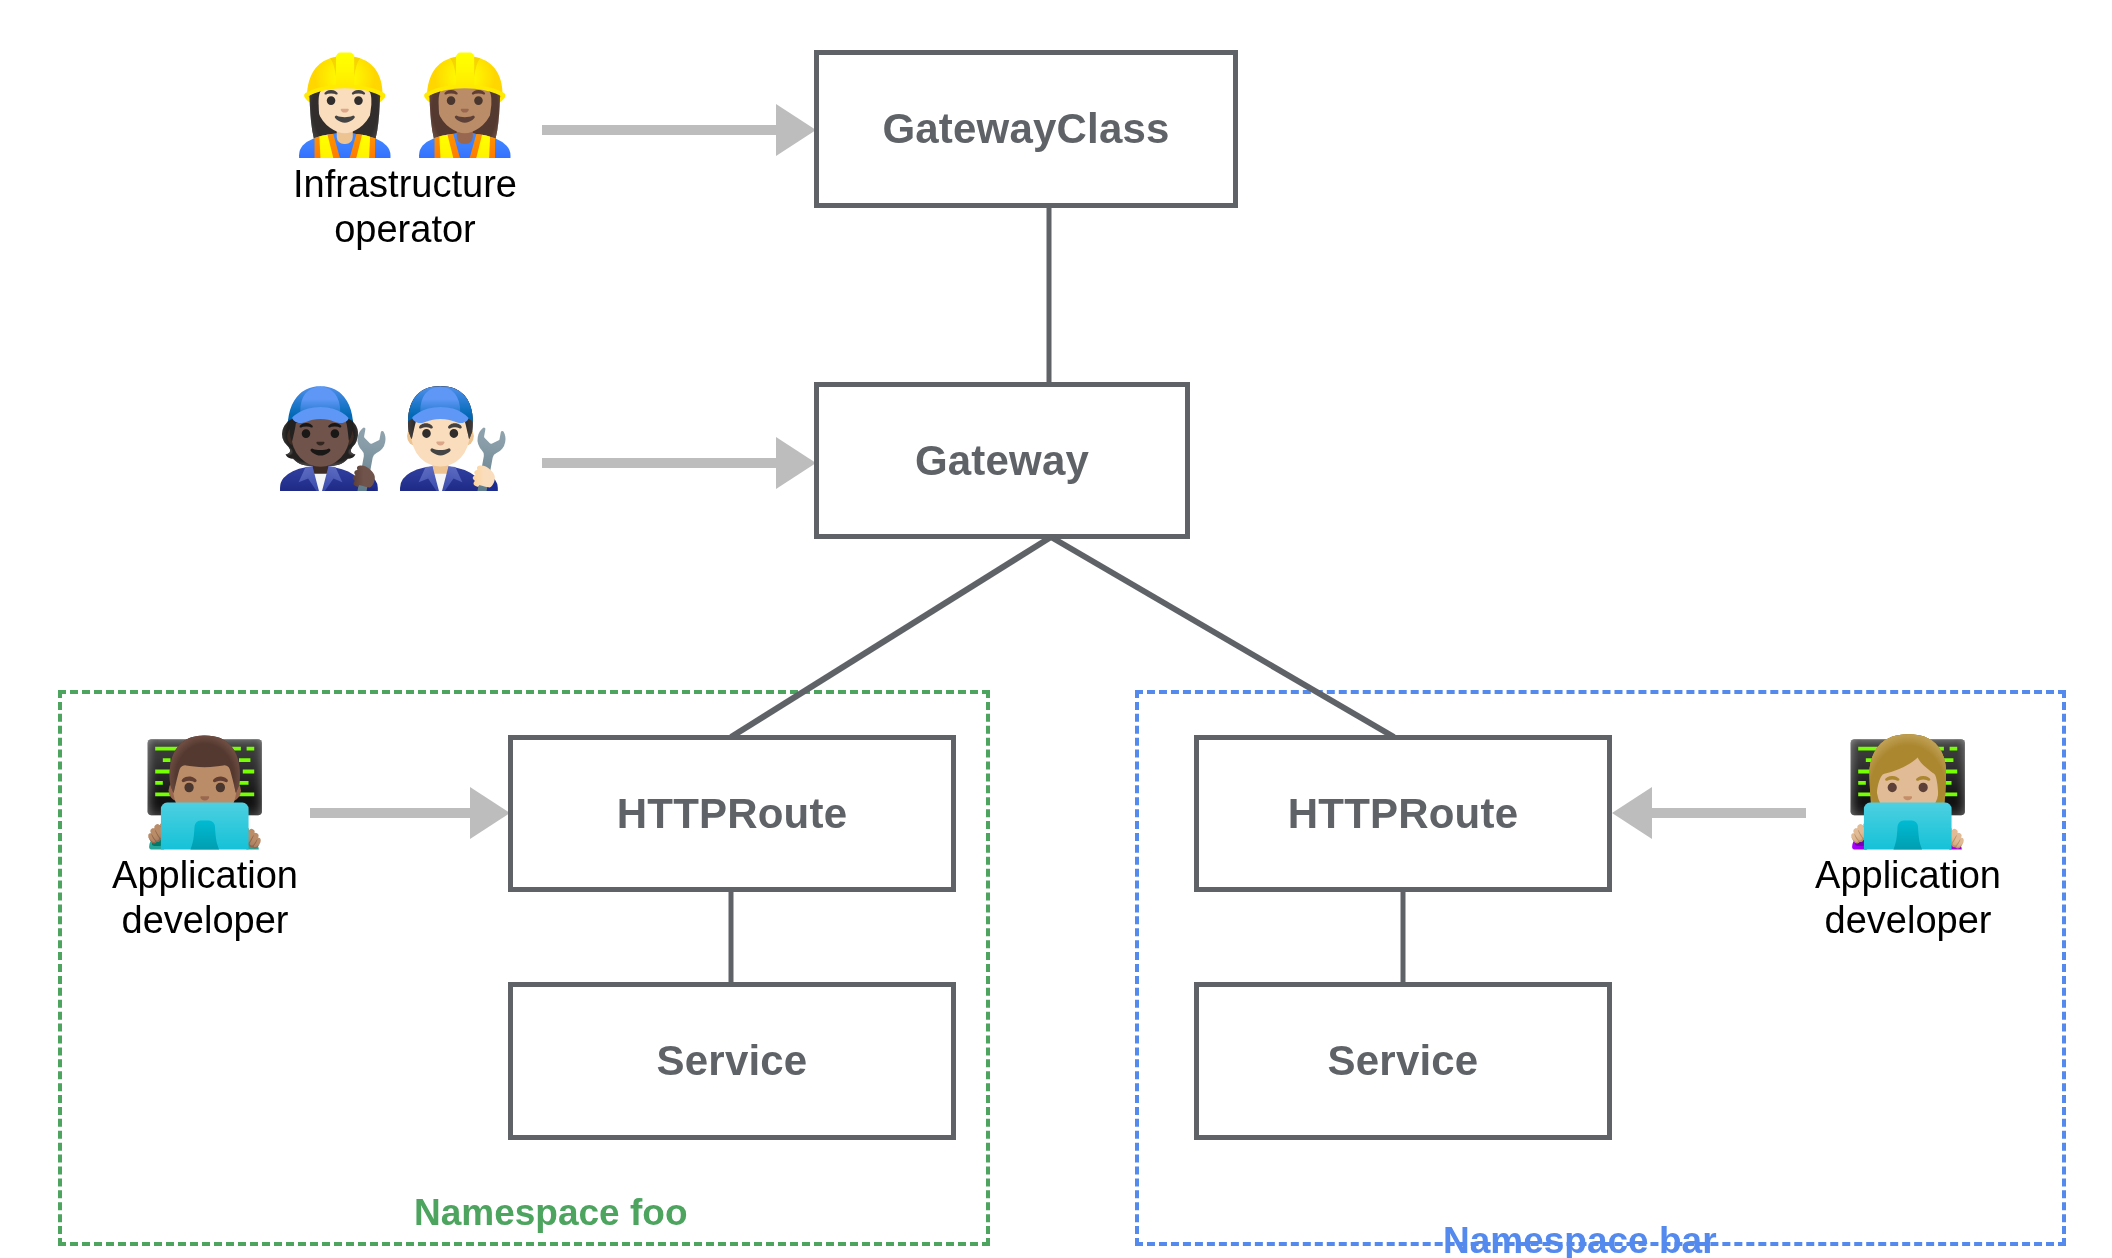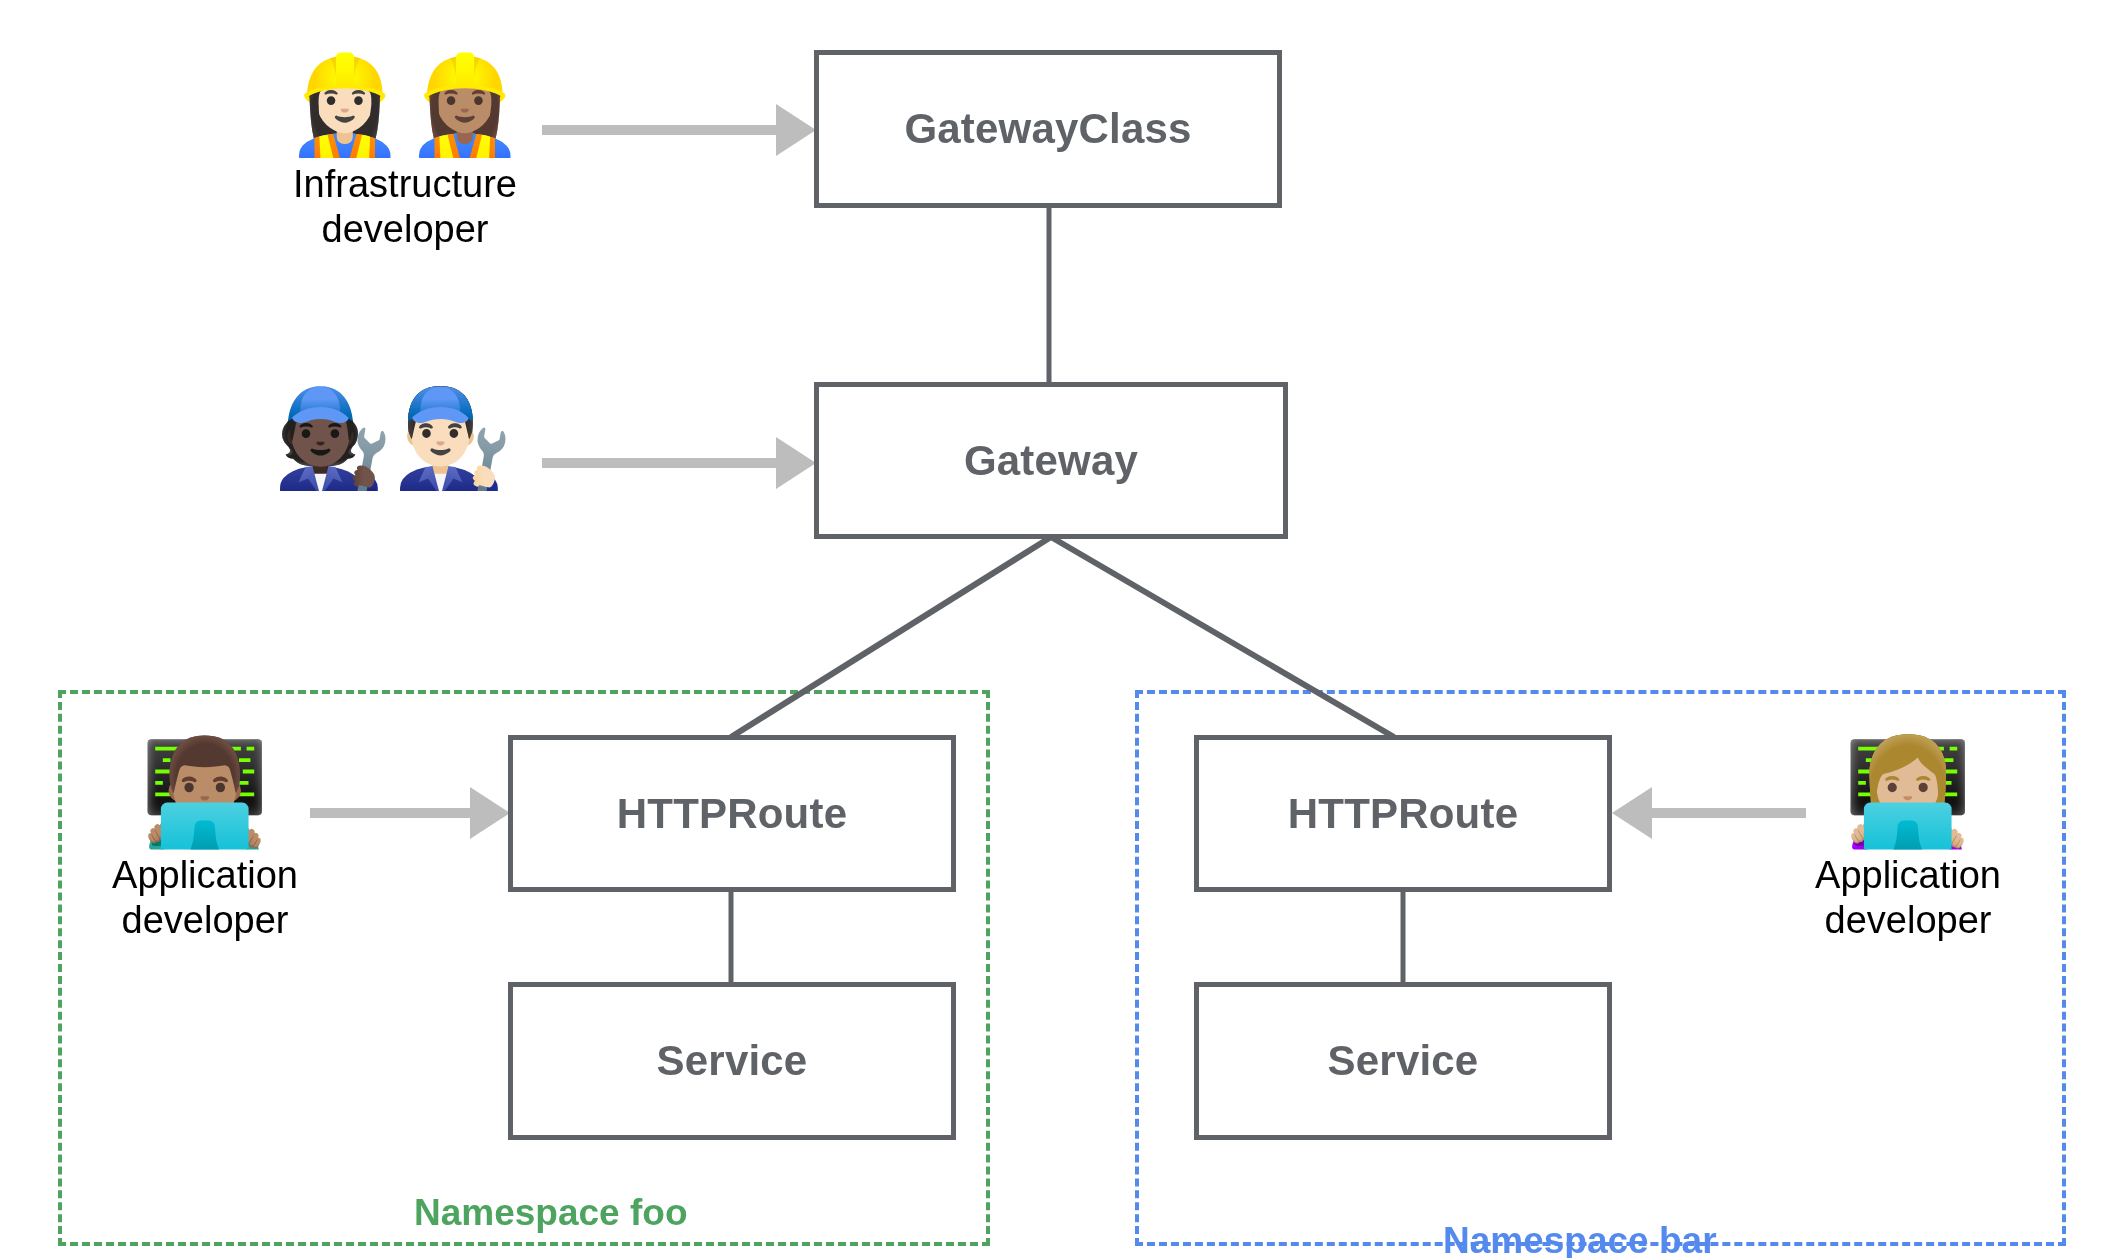--- a/index.html
+++ b/index.html
@@ -133,25 +133,25 @@
       <line x1="310" y1="813" x2="470" y2="813" stroke="#bdbdbd" stroke-width="10"></line>
       <polygon points="470,787 510,813 470,839" fill="#bdbdbd"></polygon>
     </g>
 
     <g>
       <line x1="1806" y1="813" x2="1652" y2="813" stroke="#bdbdbd" stroke-width="10"></line>
       <polygon points="1652,787 1612,813 1652,839" fill="#bdbdbd"></polygon>
     </g>
   </svg>
 
-  <div class="node" style="left:814px; top:50px; width:468px; height:158px;align-items:center;">
+  <div class="node" style="left:814px; top:50px; width:424px; height:158px;align-items:center;">
     <span class="node-label">GatewayClass</span>
   </div>
 
-  <div class="node" style="left:814px; top:382px; width:474px; height:157px;">
+  <div class="node" style="left:814px; top:382px; width:376px; height:157px;">
     <span class="node-label">Gateway</span>
   </div>
 
   <div class="node" style="left:508px; top:735px; width:448px; height:157px;">
     <span class="node-label">HTTPRoute</span>
   </div>
 
   <div class="node" style="left:508px; top:982px; width:448px; height:158px;">
     <span class="node-label">Service</span>
   </div>
@@ -162,21 +162,21 @@
 
   <div class="node" style="left:1194px; top:982px; width:418px; height:158px;">
     <span class="node-label">Service</span>
   </div>
 
   <div class="persona" style="left:260px; top:55px; width:290px;">
     <div class="persona-emoji">
       <span>👷🏻‍♀️</span><span>👷🏽‍♀️</span>
     </div>
     <div class="persona-label">Infrastructure
-developer</div>
+operator</div>
   </div>
 
   <div class="persona" style="left:248px; top:388px; width:290px;">
     <div class="persona-emoji">
       <span>🧑🏿‍🔧</span><span>👨🏻‍🔧</span>
     </div>
   </div>
 
   <div class="persona" style="left:105px; top:738px; width:200px;">
     <div class="persona-emoji small">

